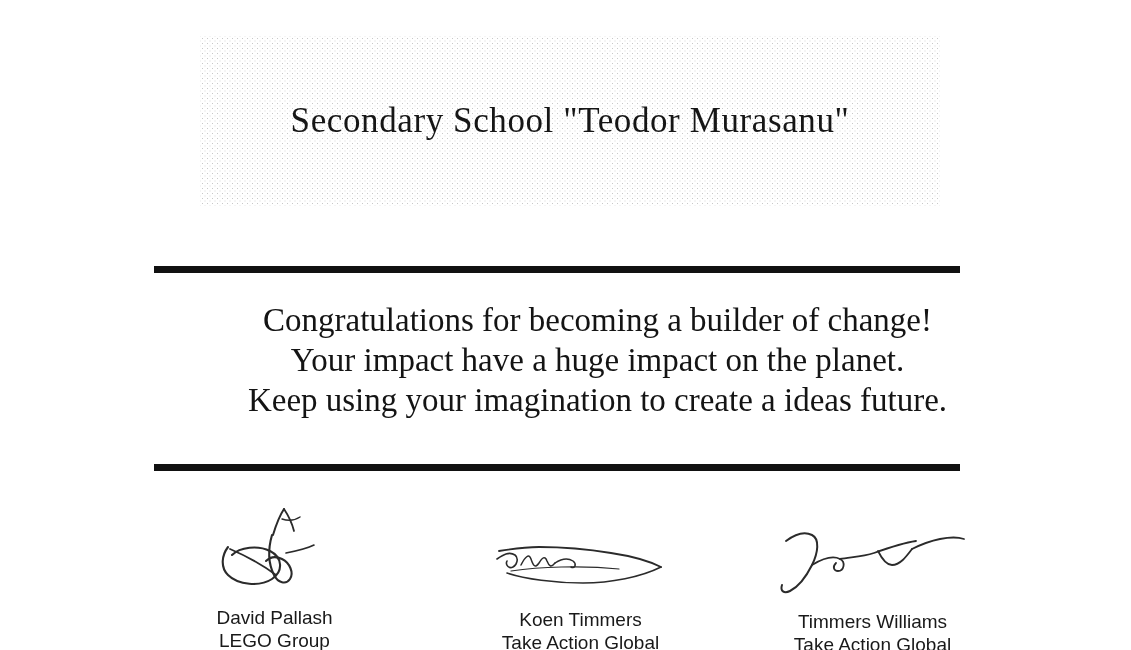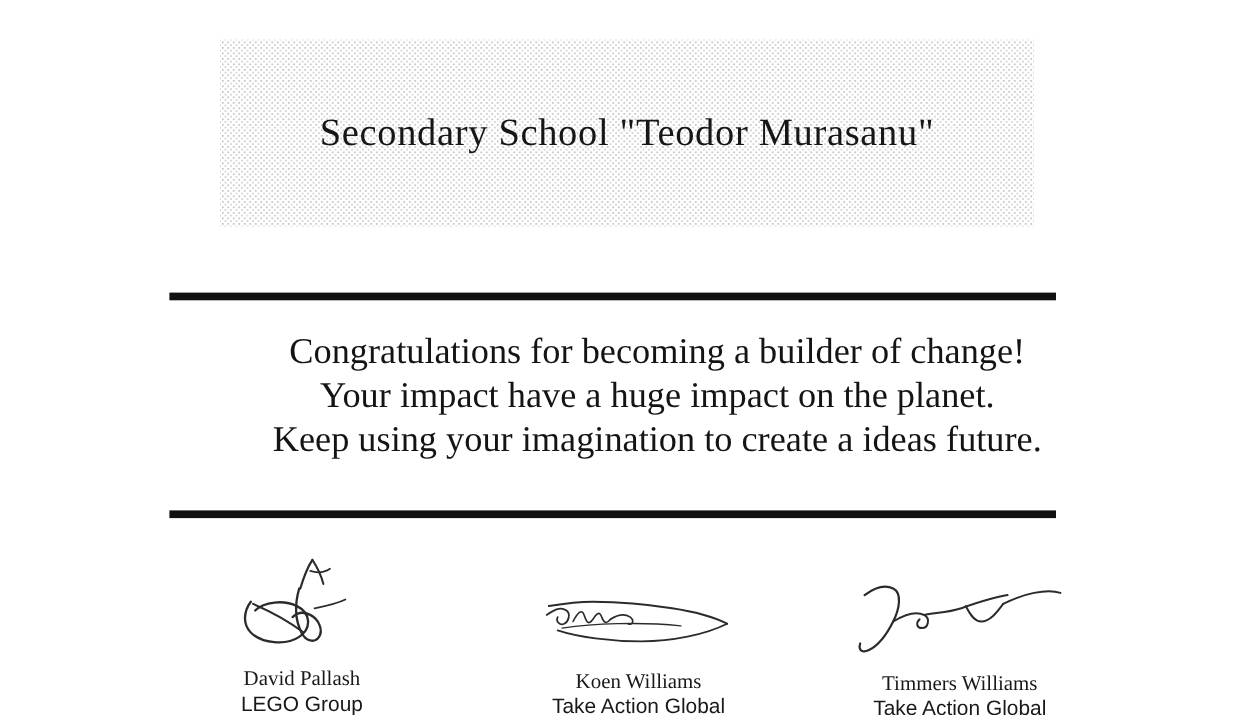--- a/index.html
+++ b/index.html
@@ -104,21 +104,21 @@
     height: 88px;
     display: flex;
     align-items: flex-end;
     justify-content: center;
   }
   .sig-art.b1 { height: 100px; }
   .sig-art.b2 { height: 96px; padding-bottom: 6px; }
   .sig-art.b3 { height: 96px; padding-bottom: 8px; }
 
   .sig-name {
-    font-family: Liberation Serif, serif;
+    font-family: Liberation Sans, sans-serif;
     font-size: 19px;
     color: #191919;
     margin-top: 2px;
     text-align: center;
     white-space: nowrap;
   }
   .sig-org {
     font-family: "Liberation Sans", sans-serif;
     font-size: 19px;
     color: #191919;
@@ -168,21 +168,21 @@
       <div class="sig-art b2">
         <svg width="180" height="80" viewBox="0 0 180 80" fill="none" xmlns="http://www.w3.org/2000/svg">
           <path d="M8 30 C20 28 34 26 48 26 C70 26 96 28 120 32 C140 35 158 40 170 46" stroke="#2b2b2b" stroke-width="1.8" fill="none" stroke-linecap="round"></path>
           <path d="M6 38 C12 34 18 30 24 34 C28 37 26 44 22 46 C18 48 14 44 16 40" stroke="#2b2b2b" stroke-width="1.6" fill="none" stroke-linecap="round"></path>
           <path d="M30 44 C34 36 38 32 40 38 C42 44 44 48 48 42 C51 37 54 34 56 40 C58 45 60 47 64 42" stroke="#2b2b2b" stroke-width="1.5" fill="none" stroke-linecap="round"></path>
           <path d="M64 42 C70 38 76 36 82 40 C86 43 84 48 80 46" stroke="#2b2b2b" stroke-width="1.5" fill="none" stroke-linecap="round"></path>
           <path d="M170 46 C150 56 120 62 92 62 C64 62 34 58 16 52" stroke="#2b2b2b" stroke-width="1.6" fill="none" stroke-linecap="round"></path>
           <path d="M20 50 C48 46 90 44 128 48" stroke="#2b2b2b" stroke-width="1.2" fill="none" stroke-linecap="round"></path>
         </svg>
       </div>
-      <div class="sig-name">Koen Williams</div>
+      <div class="sig-name">Koen Timmers</div>
       <div class="sig-org">Take Action Global</div>
     </div>
 
     <div class="sig-block b3">
       <div class="sig-art b3">
         <svg width="190" height="80" viewBox="0 0 190 80" fill="none" xmlns="http://www.w3.org/2000/svg">
           <path d="M8 20 C16 14 26 10 34 14 C42 18 40 32 34 44 C28 56 20 66 12 70 C6 73 2 70 4 64" stroke="#2b2b2b" stroke-width="2" fill="none" stroke-linecap="round"></path>
           <path d="M34 44 C44 38 54 34 62 38 C68 41 66 50 60 50 C56 50 54 46 58 42" stroke="#2b2b2b" stroke-width="1.8" fill="none" stroke-linecap="round"></path>
           <path d="M62 38 C72 36 84 36 96 32 C110 27 124 22 138 20" stroke="#2b2b2b" stroke-width="1.8" fill="none" stroke-linecap="round"></path>
           <path d="M100 30 C104 38 108 44 114 44 C122 44 128 36 134 28" stroke="#2b2b2b" stroke-width="1.8" fill="none" stroke-linecap="round"></path>

